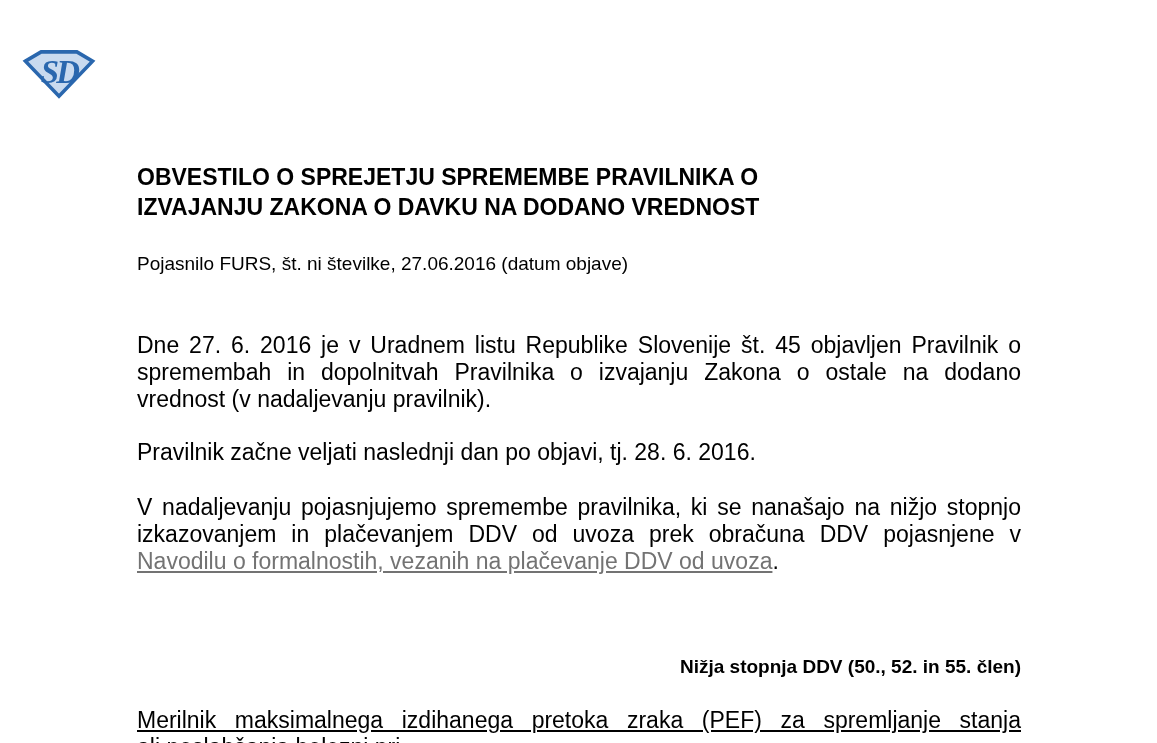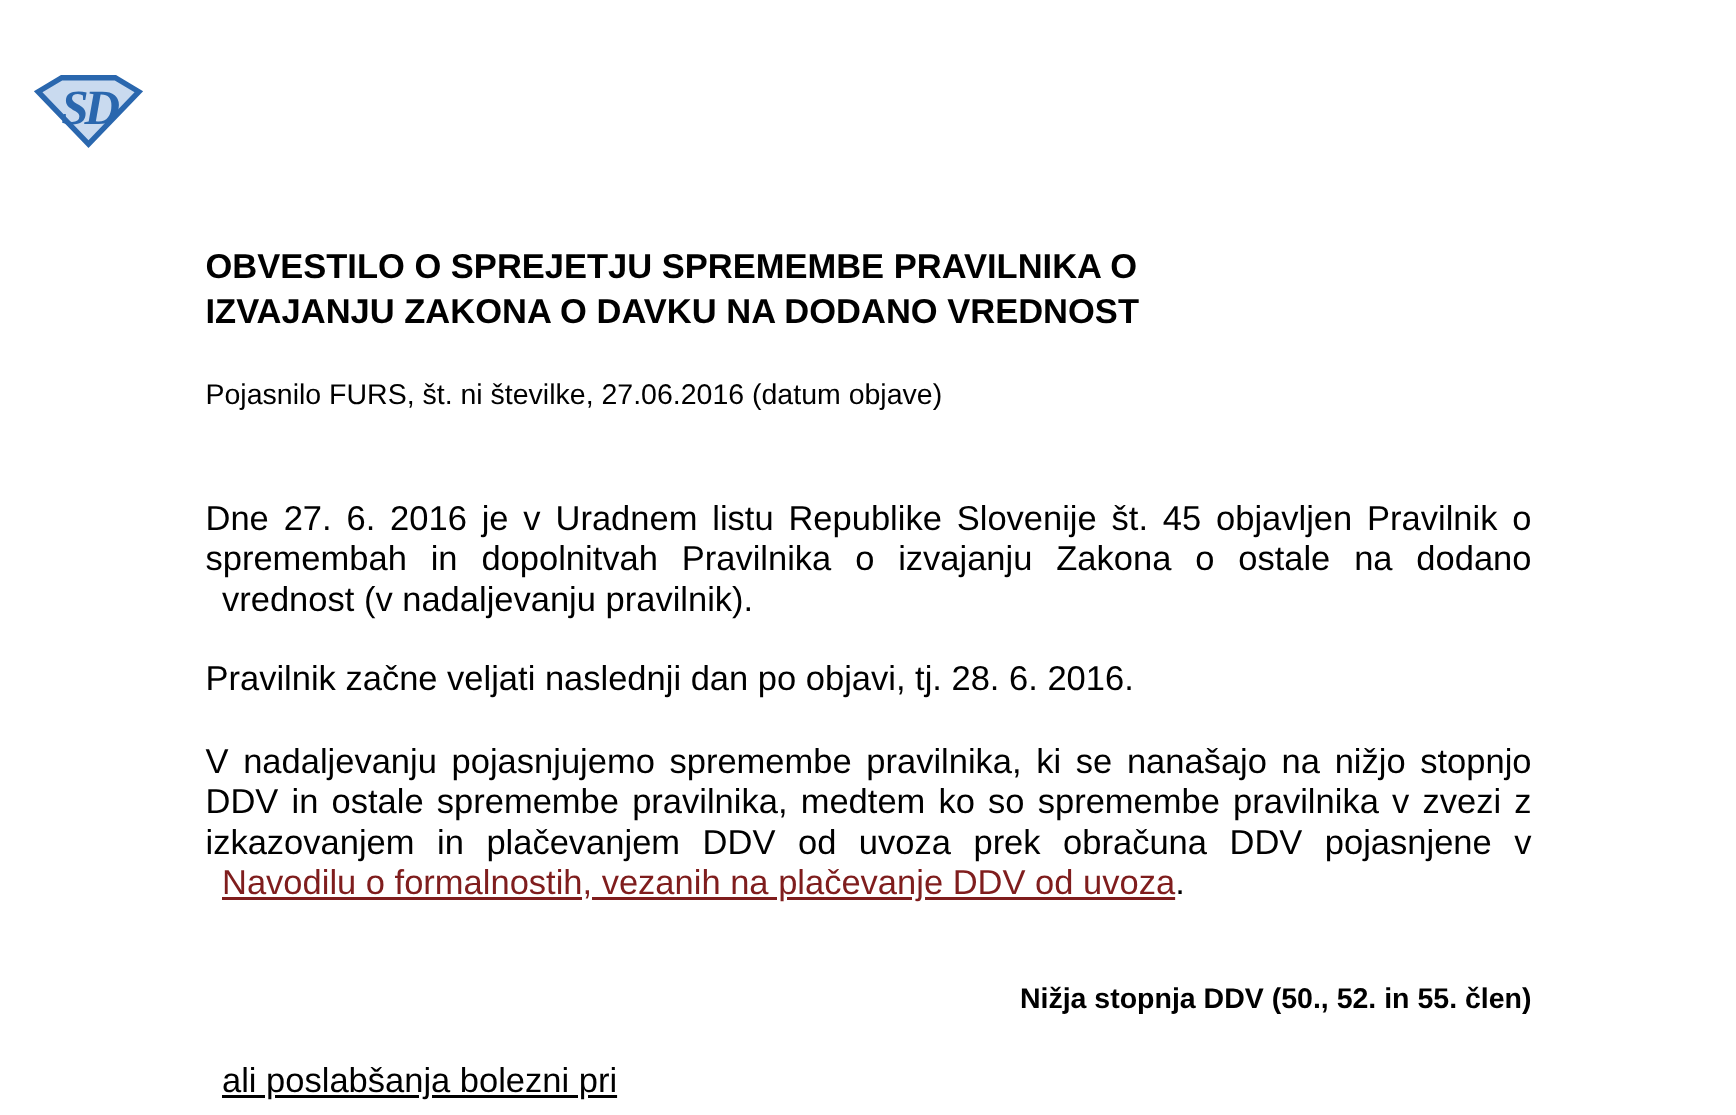--- a/index.html
+++ b/index.html
@@ -71,24 +71,24 @@
     line-height: 27px;
     font-weight: bold;
     text-align: right;
   }
   .para4 { top: 707px; }
   .jline {
     display: block;
     text-align: justify;
     text-align-last: justify;
   }
-  .lline { display: block; margin-left: 11px; }
+  .lline { display: block; }
   .underlined { text-decoration: underline; }
   .doc-link {
-    color: #7f1d1d;
+    color: #737373;
     text-decoration: underline;
     cursor: pointer;
   }
 </style>
 </head>
 <body>
 
 <div class="page">
 
   <svg class="logo" viewBox="0 0 100 70" aria-hidden="true">
@@ -106,24 +106,24 @@
   <p class="col body para1">
     <span class="jline">Dne 27. 6. 2016 je v Uradnem listu Republike Slovenije št. 45 objavljen Pravilnik o</span>
     <span class="jline">spremembah in dopolnitvah Pravilnika o izvajanju Zakona o ostale na dodano</span>
     <span class="lline">vrednost (v nadaljevanju pravilnik).</span>
   </p>
 
   <p class="col body para2">Pravilnik začne veljati naslednji dan po objavi, tj. 28. 6. 2016.</p>
 
   <p class="col body para3">
     <span class="jline">V nadaljevanju pojasnjujemo spremembe pravilnika, ki se nanašajo na nižjo stopnjo</span>
-    <span class="jline">DDV in ostale spremembe pravilnika, medtem ko so spremembe pravilnika v zvezi z</span>
     <span class="jline">izkazovanjem in plačevanjem DDV od uvoza prek obračuna DDV pojasnjene v</span>
     <span class="lline"><a class="doc-link" href="#">Navodilu o formalnostih, vezanih na plačevanje DDV od uvoza</a><span>.</span></span>
   </p>
 
   <div class="col heading">Nižja stopnja DDV (50., 52. in 55. člen)</div>
 
   <p class="col body para4">
+    <span class="jline underlined">Merilnik maksimalnega izdihanega pretoka zraka (PEF) za spremljanje stanja</span>
     <span class="lline underlined">ali poslabšanja bolezni pri</span>
   </p>
 
 </div>
 
 </body></html>

